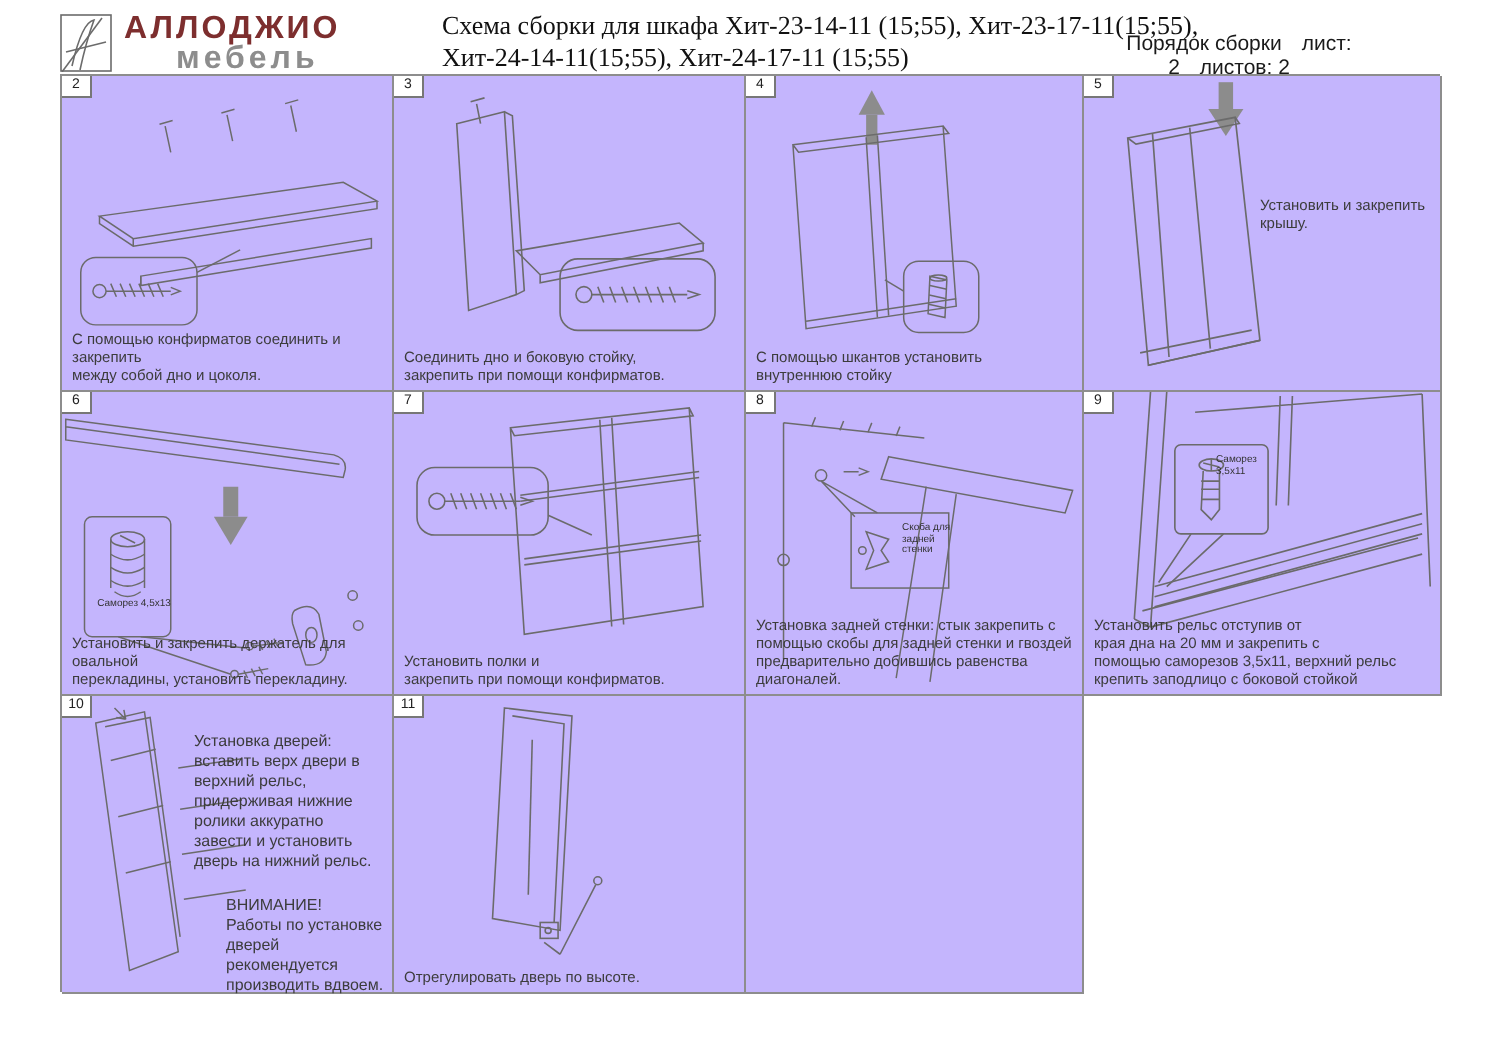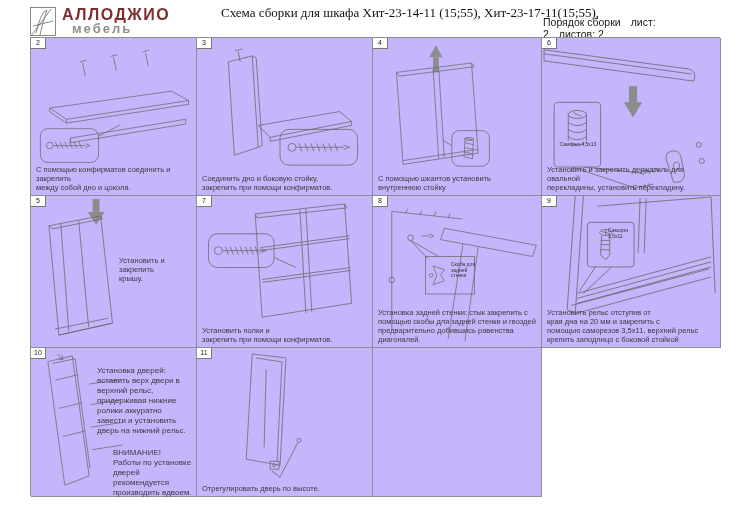--- a/index.html
+++ b/index.html
@@ -5,25 +5,25 @@
   html,body{margin:0;padding:0;}
   body{
     width:748px;height:527px;background:#ffffff;position:relative;
     font-family:"Liberation Sans",sans-serif;color:#3c3c3c;overflow:hidden;
   }
   
   .hdr{position:absolute;left:0;top:0;width:696px;height:37px;}
   .logo-box{position:absolute;left:30px;top:7px;width:26px;height:29px;}
   .brand{position:absolute;left:62px;top:6px;font-size:16px;font-weight:bold;
     letter-spacing:1.5px;color:#7d2e2e;}
-  .brand-sub{position:absolute;left:72px;top:21px;font-size:13px;font-weight:bold;
+  .brand-sub{position:absolute;left:88px;top:21px;font-size:16px;font-weight:bold;
     letter-spacing:2px;color:#8d8d8d;}
   .title{position:absolute;left:173px;top:5px;width:400px;
     font-family:"Liberation Serif",serif;font-size:13px;line-height:16px;color:#111;margin-left:48px;}
-  .order{position:absolute;left:543px;top:16px;font-size:10.5px;color:#1a1a1a;}
+  .order{position:absolute;left:543px;top:16px;font-size:10.5px;color:#1a1a1a;text-align:center;}
   .order span{margin-right:10px;}
   
   .sheet{position:absolute;left:30px;top:37px;width:690px;height:459px;
     display:grid;grid-template-columns:166px 176px 169px 179px;
     grid-template-rows:158px 152px 149px;
     border-top:1px solid #8d8d8d;border-left:1px solid #8d8d8d;box-sizing:border-box;}
   .cell{position:relative;border-right:1px solid #8d8d8d;border-bottom:1px solid #8d8d8d;
     box-sizing:border-box;background:#c4b5fd;}
   .num{position:absolute;left:0;top:0;min-width:12px;height:10px;line-height:10px;
     padding:0 1px;text-align:center;font-size:7px;color:#222;background:#fff;
@@ -52,20 +52,21 @@
   <svg class="logo-box" viewBox="0 0 26 29">
     <rect class="o" x="0.5" y="0.5" width="25" height="28"></rect>
     <path d="M6,26 Q11,4 17,3 Q13,14 10,28" stroke="#555"></path>
     <path d="M3,19 L23,14" stroke="#555"></path>
     <path d="M1,29 L21,2" stroke="#888"></path>
   </svg>
   <div class="brand">АЛЛОДЖИО</div>
   <div class="brand-sub">мебель</div>
   <div class="title">
     <div>Схема сборки для шкафа Хит-23-14-11 (15;55), Хит-23-17-11(15;55),</div>
+    <div>Хит-24-14-11(15;55), Хит-24-17-11 (15;55)</div>
   </div>
   <div class="order">
     <span>Порядок сборки</span><span>лист: 2</span><span>листов: 2</span>
   </div>
 </div>
 
 <div class="sheet">
 
 
   <div class="cell">
@@ -112,20 +113,35 @@
       <path d="M64,28 L70,124 M70,27 L76,123"></path>
       <path d="M32,126 L112,114"></path>
       <rect class="o" x="84" y="94" width="40" height="38" rx="8"></rect>
       <path d="M98,102 l9,2 l-1,20 l-9,-2 Z"></path>
       <ellipse cx="102.5" cy="103" rx="4.5" ry="1.6"></ellipse>
       <path d="M98,107 l9,2 M97.6,112 l9,2 M97.3,117 l9,2"></path>
       <path d="M74,104 L84,110"></path>
     </svg>
     <div class="cap">С помощью шкантов установить
 внутреннюю стойку</div>
+  </div>
+
+  <div class="cell">
+    <div class="num">5</div>
+    <svg class="art" viewBox="0 0 166 152">
+      <g>
+        <rect class="fillgray" x="62" y="3" width="7" height="13" stroke="none"></rect>
+        <polygon class="fillgray" points="57,16 65.5,29 74,16"></polygon>
+      </g>
+      <path d="M18,30 L70,20 L82,128 L28,140 Z"></path>
+      <path d="M30,28 L38,136 M48,25 L58,132 M18,30 L22,33 L72,23 L70,20"></path>
+      <path d="M28,140 L82,128 M24,134 L78,123"></path>
+    </svg>
+    <div class="cap cap5">Установить и закрепить
+крышу.</div>
   </div>
 
   <div class="cell">
     <div class="num">6</div>
     <svg class="art" viewBox="0 0 176 152">
       <path d="M2,10 L145,29 Q152,31 151,37 L150,41 L2,21 Z M2,14 L148,34"></path>
       <g>
         <rect class="fillgray" x="86" y="46" width="8" height="16" stroke="none"></rect>
         <polygon class="fillgray" points="81,62 90,77 99,62"></polygon>
       </g>
@@ -142,35 +158,20 @@
       <ellipse cx="133" cy="125" rx="3" ry="4"></ellipse>
       <circle cx="155" cy="104" r="2.5"></circle>
       <circle cx="158" cy="120" r="2.5"></circle>
     </svg>
     <div class="dlbl lbl6">Саморез 4,5х13</div>
     <div class="cap">Установить и закрепить держатель для овальной
 перекладины, установить перекладину.</div>
   </div>
 
   <div class="cell">
-    <div class="num">5</div>
-    <svg class="art" viewBox="0 0 166 152">
-      <g>
-        <rect class="fillgray" x="62" y="3" width="7" height="13" stroke="none"></rect>
-        <polygon class="fillgray" points="57,16 65.5,29 74,16"></polygon>
-      </g>
-      <path d="M18,30 L70,20 L82,128 L28,140 Z"></path>
-      <path d="M30,28 L38,136 M48,25 L58,132 M18,30 L22,33 L72,23 L70,20"></path>
-      <path d="M28,140 L82,128 M24,134 L78,123"></path>
-    </svg>
-    <div class="cap cap5">Установить и закрепить
-крышу.</div>
-  </div>
-
-  <div class="cell">
     <div class="num">7</div>
     <svg class="art" viewBox="0 0 169 152">
       <path d="M55,18 L145,8 L152,108 L62,122 Z M55,18 L57,22 L147,12 L145,8"></path>
       <path d="M100,14 L106,118 M106,13 L112,117"></path>
       <path d="M60,52 L150,40 M60,55 L150,43"></path>
       <path d="M62,84 L151,72 M62,87 L151,75"></path>
       <rect class="o" x="8" y="38" width="66" height="34" rx="9"></rect>
       <circle cx="18" cy="55" r="4"></circle>
       <path d="M22,55 L60,55 M60,53 L66,55 L60,57"></path>
       <path d="M25,51 l3,8 M30,51 l3,8 M35,51 l3,8 M40,51 l3,8 M45,51 l3,8 M50,51 l3,8 M55,51 l3,8"></path>

